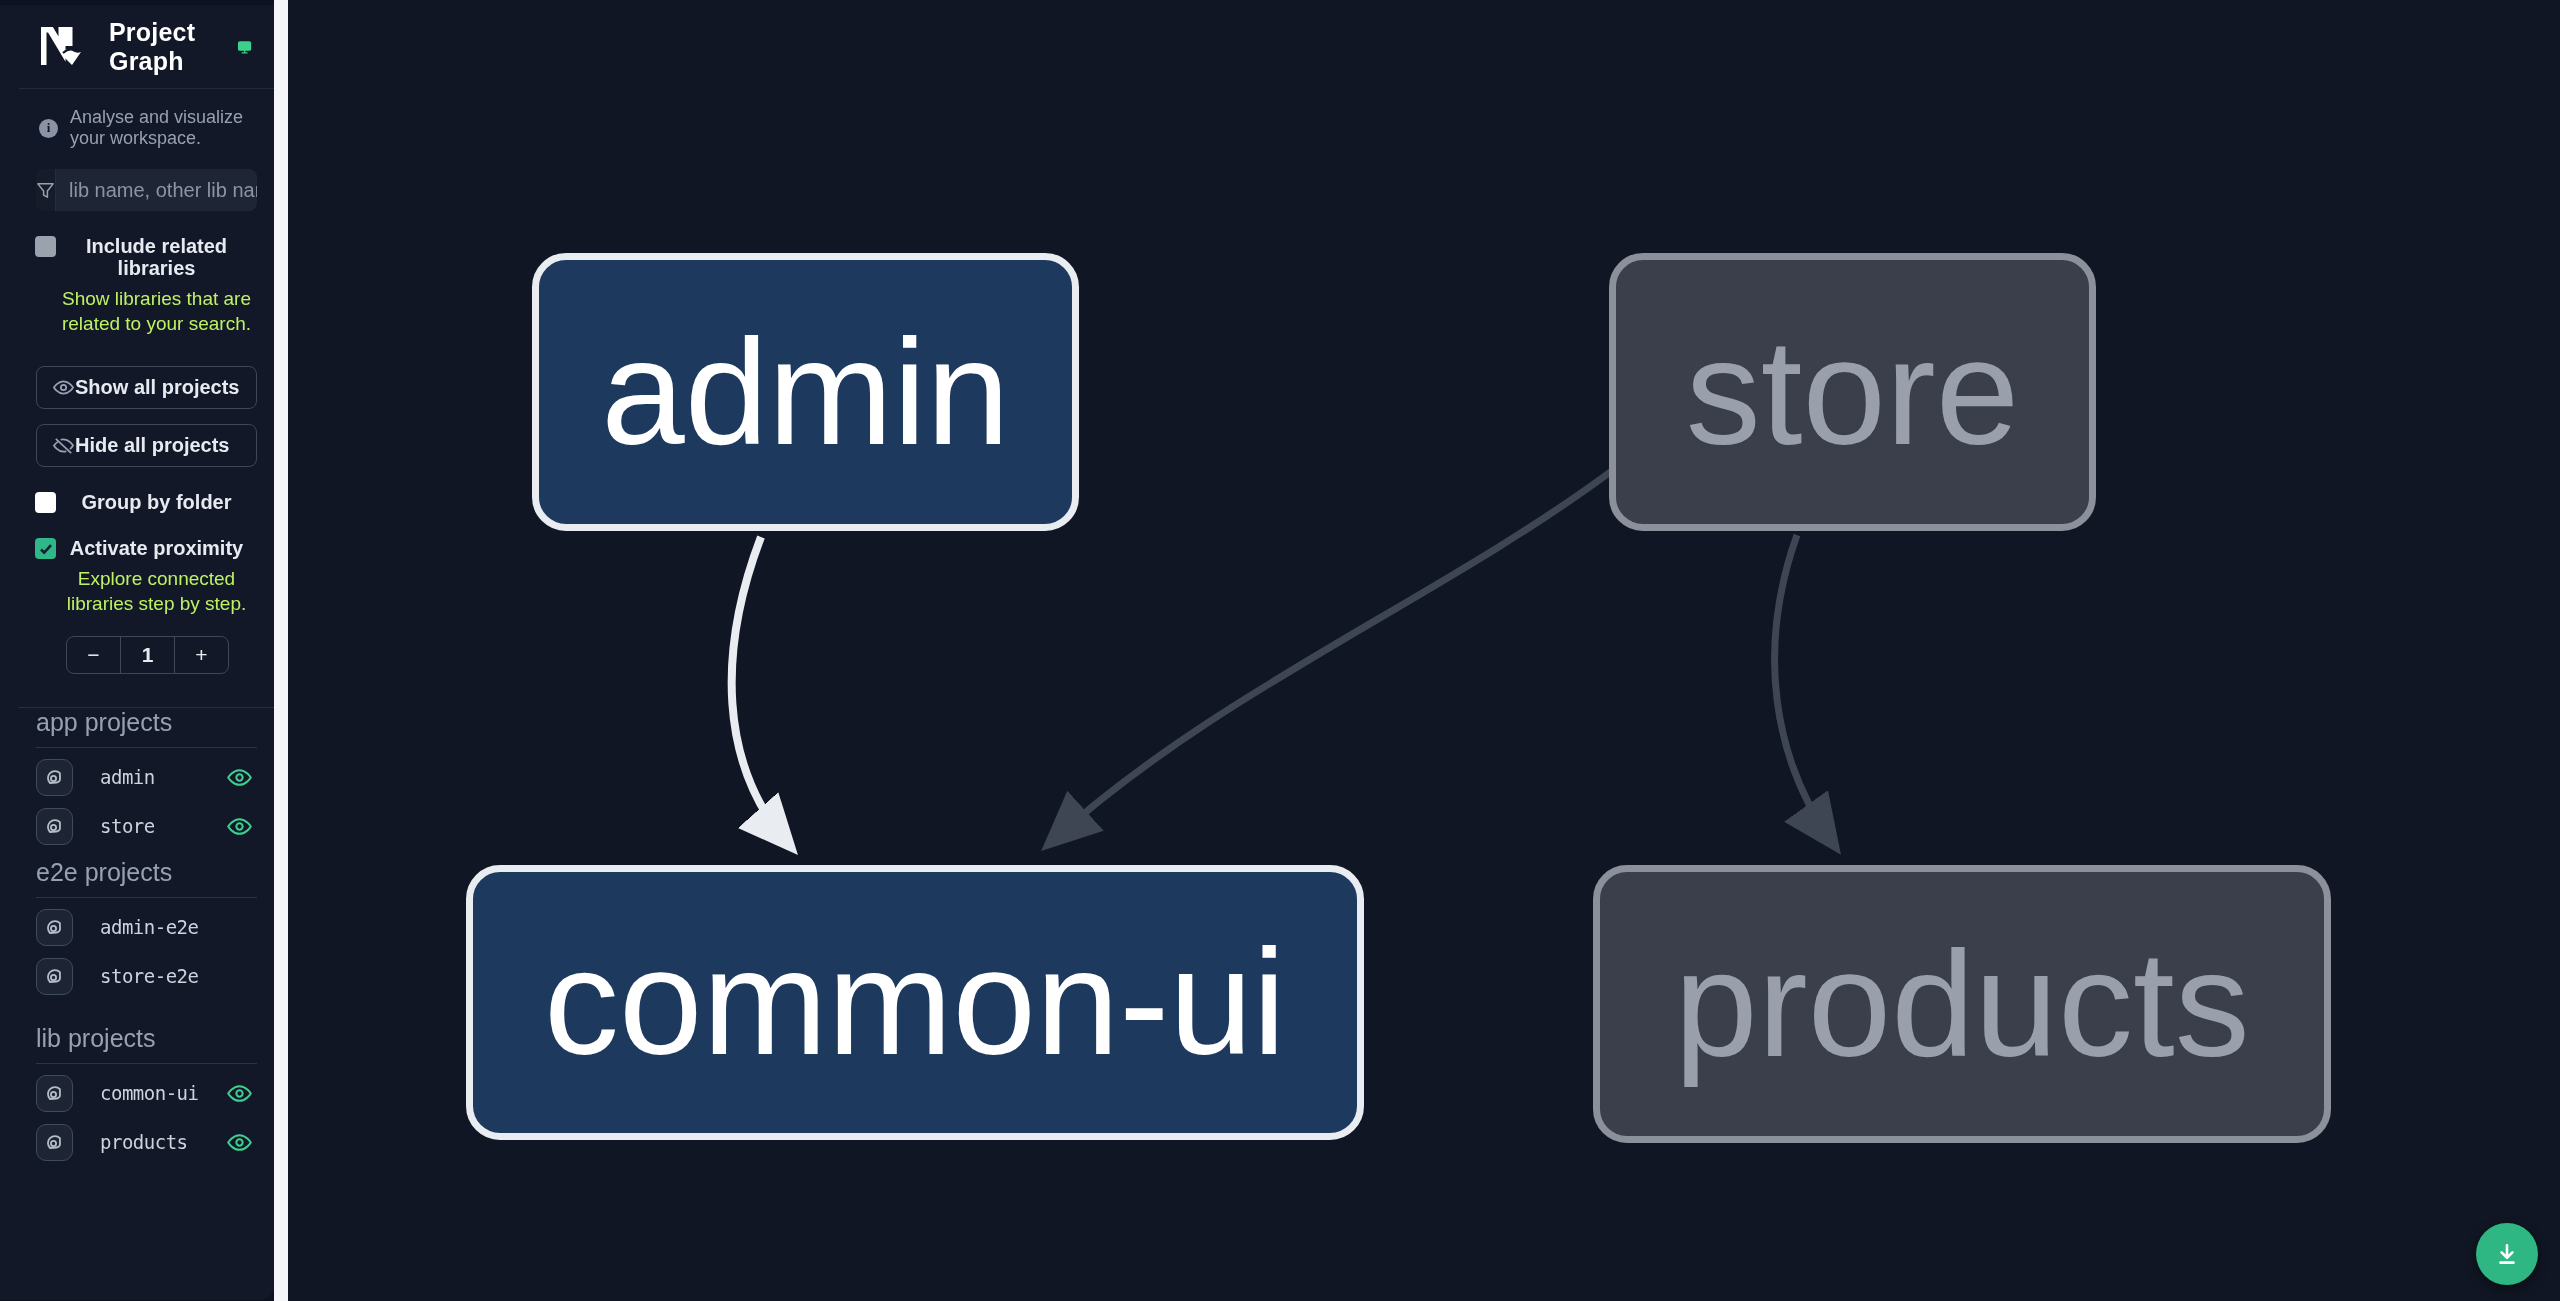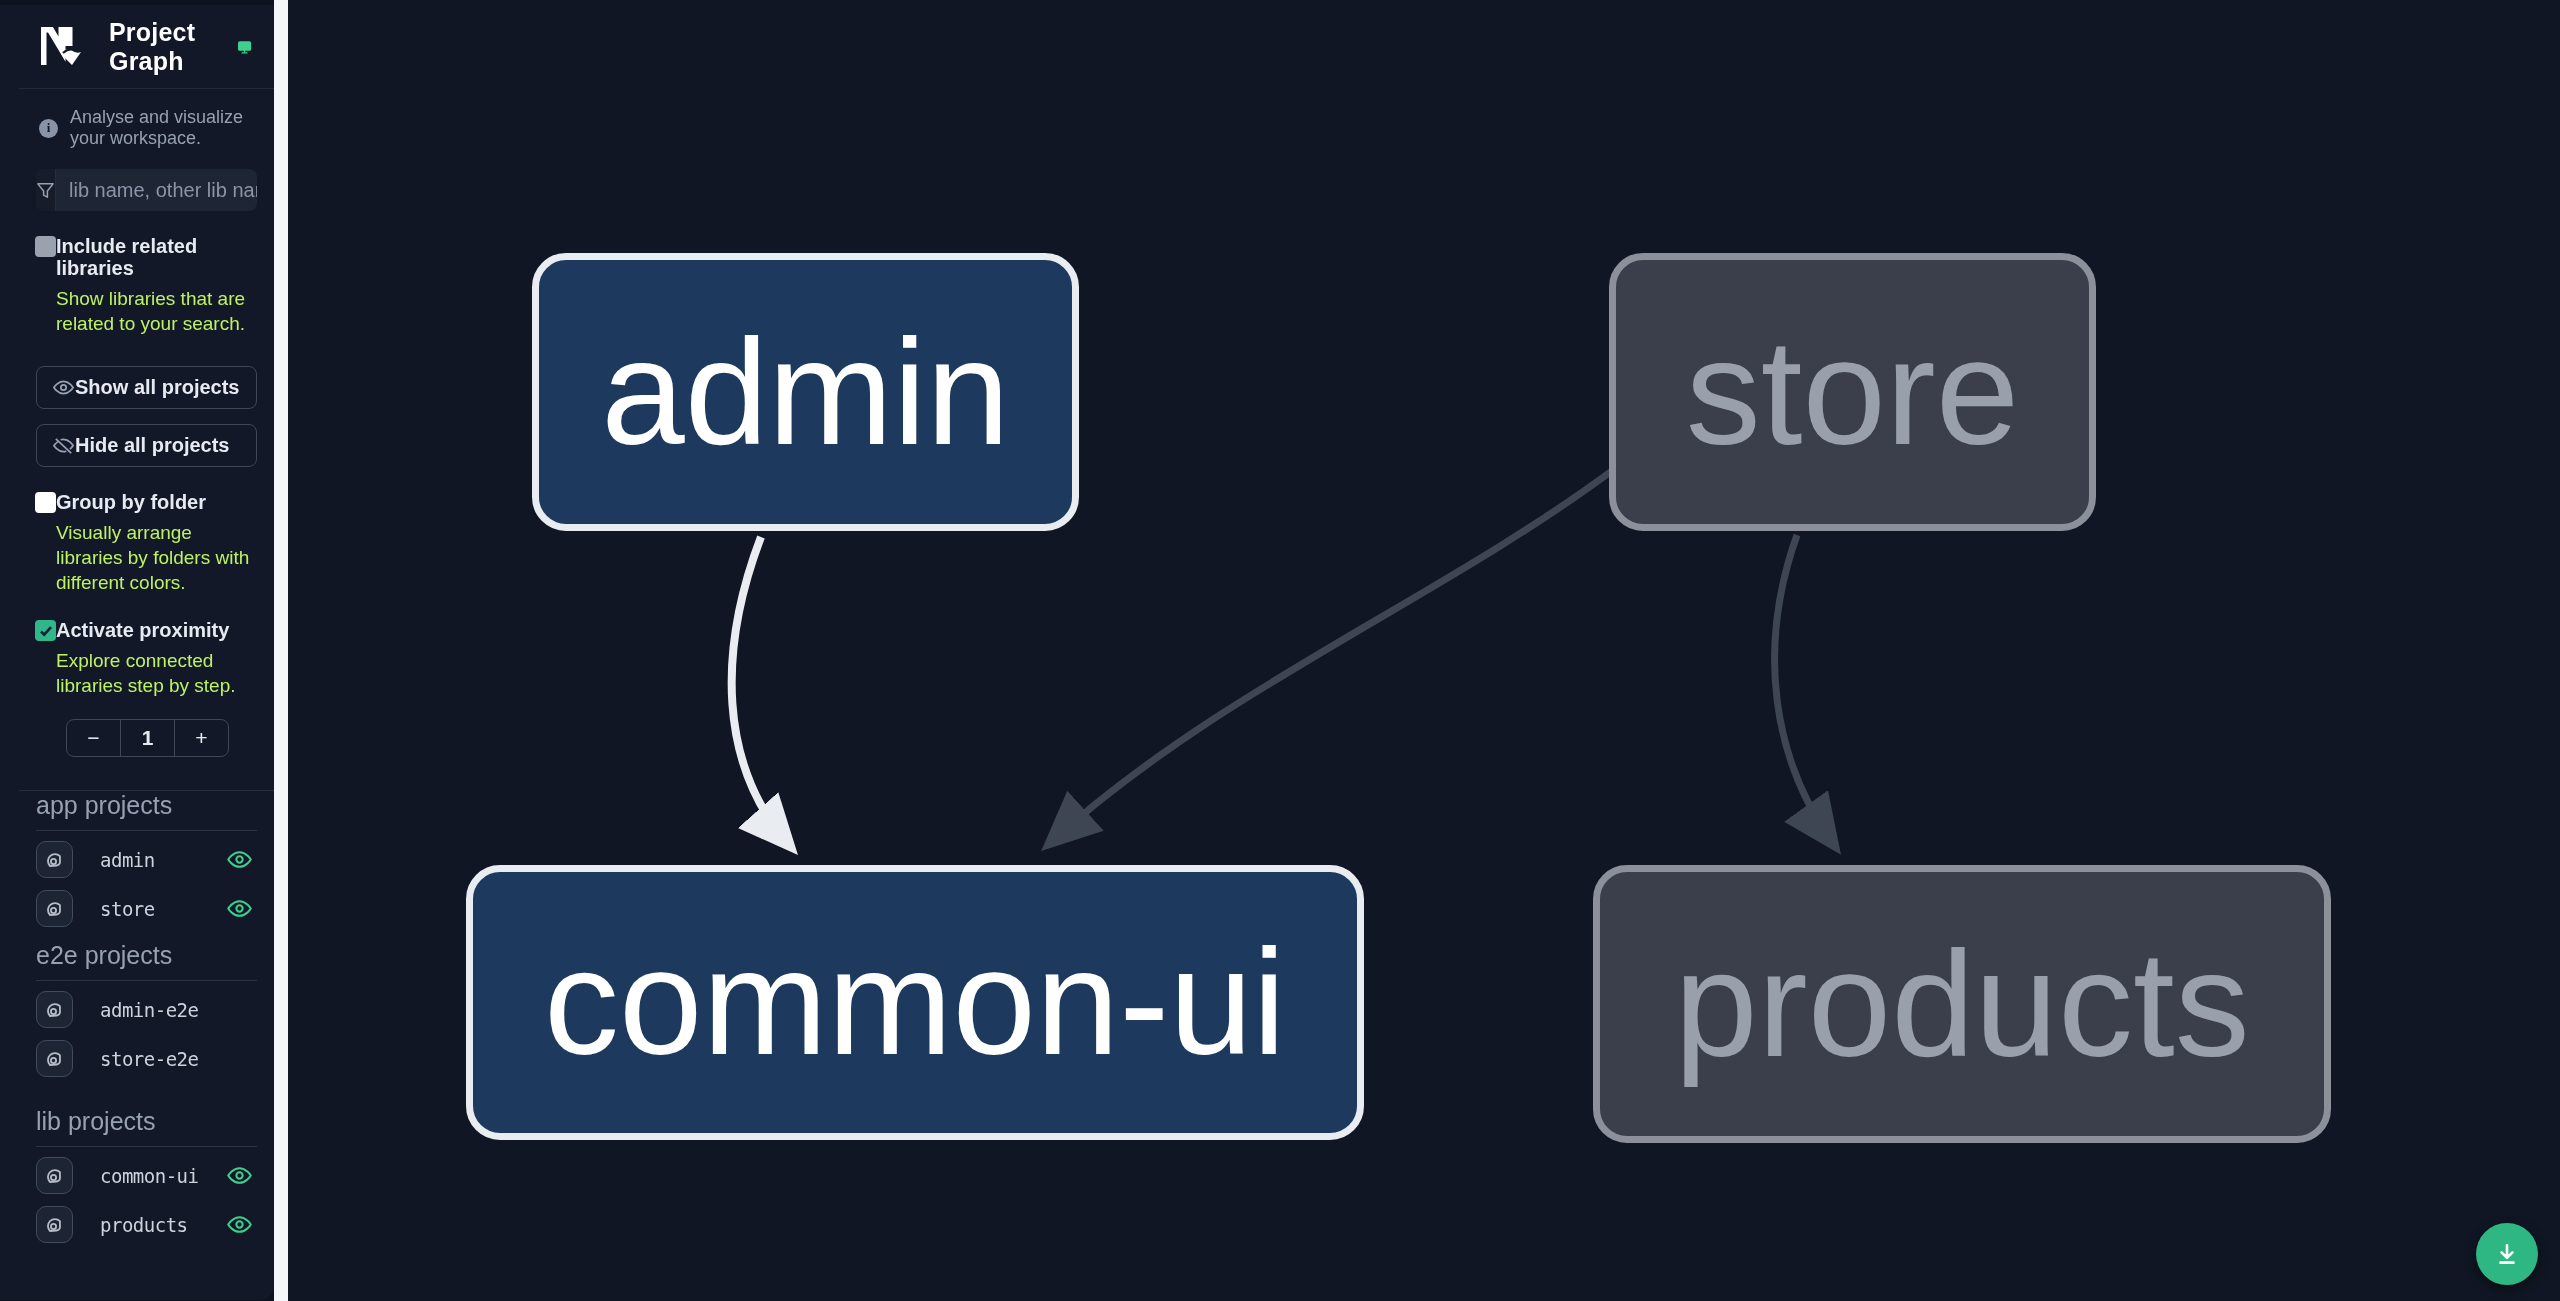--- a/index.html
+++ b/index.html
@@ -25,21 +25,21 @@
   .info-text { font-size:18px; color:#97a0b1; }
 
   
   .filter-box { margin:16px 17px 0 17px; height:42px; display:flex; background:#1e2534; border-radius:8px; overflow:hidden; }
   .filter-icon-cell { width:40px; display:flex; align-items:center; justify-content:center; background:#161c2a; border-right:1px solid #262e3e; }
   .filter-icon-cell svg { width:19px; height:19px; stroke:#98a1b2; }
   .filter-input { flex:1; border:none; outline:none; background:transparent; color:#dfe4ec; font-size:20px; padding:0 13px; font-family:"Liberation Sans", sans-serif; }
   .filter-input::placeholder { color:#8b95a7; }
 
   
-  .opt { display:grid; grid-template-columns:21px 1fr; column-gap:0; padding:0 17px 0 16px; margin-top:24px; }
+  .opt { display:grid; grid-template-columns:21px 1fr; column-gap:0; padding:0 17px 0 16px; margin-top:24px;text-align:center; }
   .cbx { width:21px; height:21px; border-radius:4px; margin-top:1px; cursor:pointer; }
   .cbx.gray  { background:#9aa2ae; }
   .cbx.white { background:#ffffff; }
   .cbx.green { background:#2fb789; display:flex; align-items:center; justify-content:center; }
   .cbx.green svg { width:14px; height:14px; stroke:#15202f; }
   .opt-label { font-size:20px; font-weight:700; color:#e7ebf1; line-height:1.1; }
   .opt-desc  { font-size:19px; color:#bef264; line-height:1.32; margin-top:7px; max-width:216px; }
 
   
   .btn-col { display:flex; flex-direction:column; gap:15px; padding:0 17px; margin-top:30px; }
@@ -139,21 +139,20 @@
         <path d="M9 6 q1.4-.5 3-.5 c6 0 10 6.5 10 6.5 s-1.2 2-3.3 3.8 M6.2 8 C3.7 9.8 2 12 2 12 s4 6.5 10 6.5 q1.6 0 3-.5"></path>
       </svg>
       <span>Hide all projects</span>
     </button>
   </div>
 
   <div class="opt">
     <span class="cbx white"></span>
     <div>
       <div class="opt-label">Group by folder</div>
-      <div class="opt-desc">Visually arrange libraries by folders with different colors.</div>
     </div>
   </div>
 
   <div class="opt">
     <span class="cbx green">
       <svg viewBox="0 0 14 14" fill="none" stroke-width="2.6">
         <path d="M2 7.5 l3.2 3.2 L12 3.2"></path>
       </svg>
     </span>
     <div>

